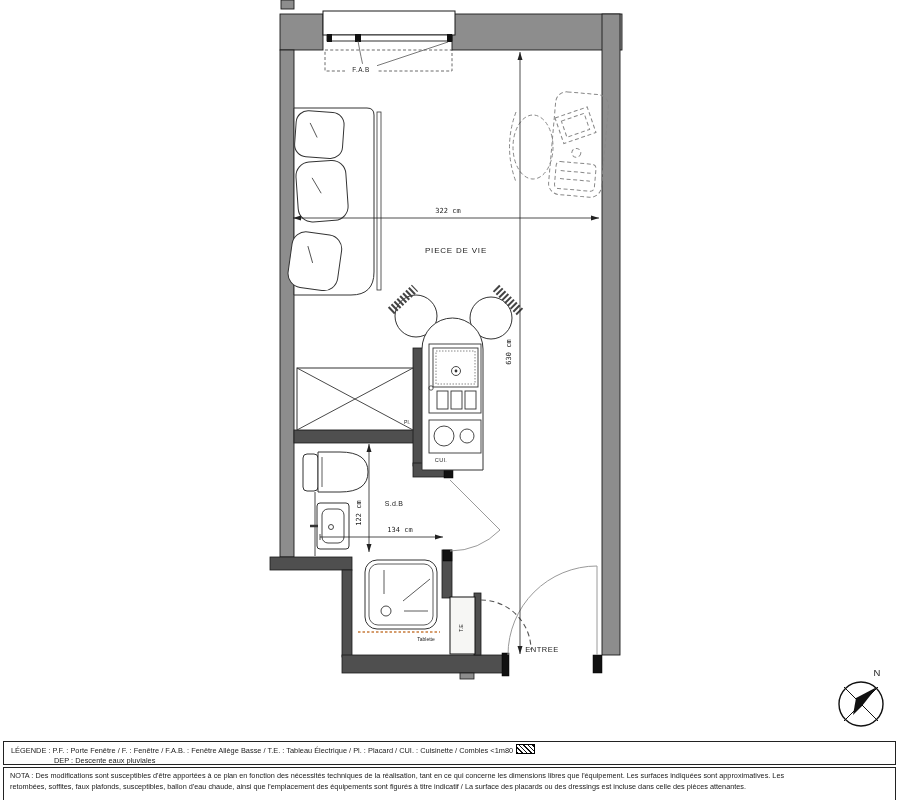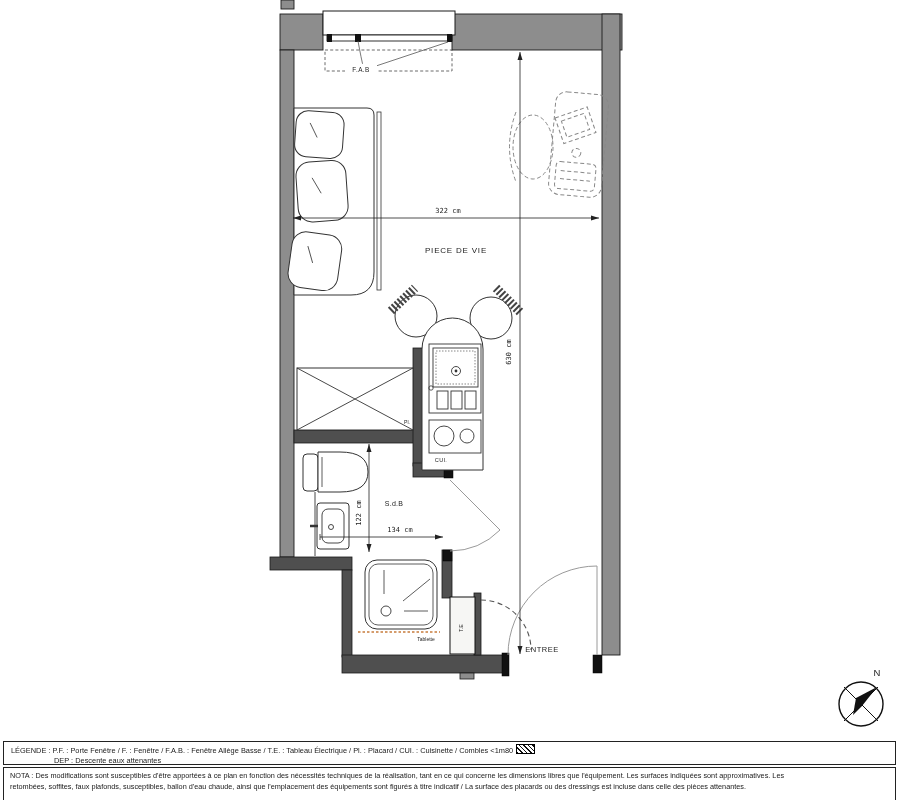--- a/index.html
+++ b/index.html
@@ -203,21 +203,21 @@
     <circle cx="861" cy="704" r="22"></circle>
     <line x1="844" y1="687" x2="878" y2="721" stroke-width="1"></line>
     <line x1="878" y1="687" x2="844" y2="721" stroke-width="1"></line>
     <polygon points="877,687 862,706 853,715 856,698" fill="#111" stroke="none"></polygon>
     <text x="877" y="676" text-anchor="middle" class="plan-label" font-size="9.5" stroke="none">N</text>
   </g>
 </svg>
 
   <div class="box legend">
     <div><span>LÉGENDE : P.F. : Porte Fenêtre / F. : Fenêtre / F.A.B. : Fenêtre Allège Basse / T.E. : Tableau Électrique / Pl. : Placard / CUI. : Cuisinette / Combles &lt;1m80</span><span class="swatch"></span></div>
-    <div class="indent">DEP : Descente eaux attenantes</div>
+    <div class="indent">DEP : Descente eaux pluviales</div>
   </div>
 
   <div class="box nota">
     <div>NOTA : Des modifications sont susceptibles d'être apportées à ce plan en fonction des nécessités techniques de la réalisation, tant en ce qui concerne les dimensions libres que l'équipement. Les surfaces indiquées sont approximatives. Les</div>
     <div>retombées, soffites, faux plafonds, susceptibles, ballon d'eau chaude, ainsi que l'emplacement des équipements sont figurés à titre indicatif / La surface des placards ou des dressings est incluse dans celle des pièces attenantes.</div>
   </div>
 
 </div>
 
 </body></html>

